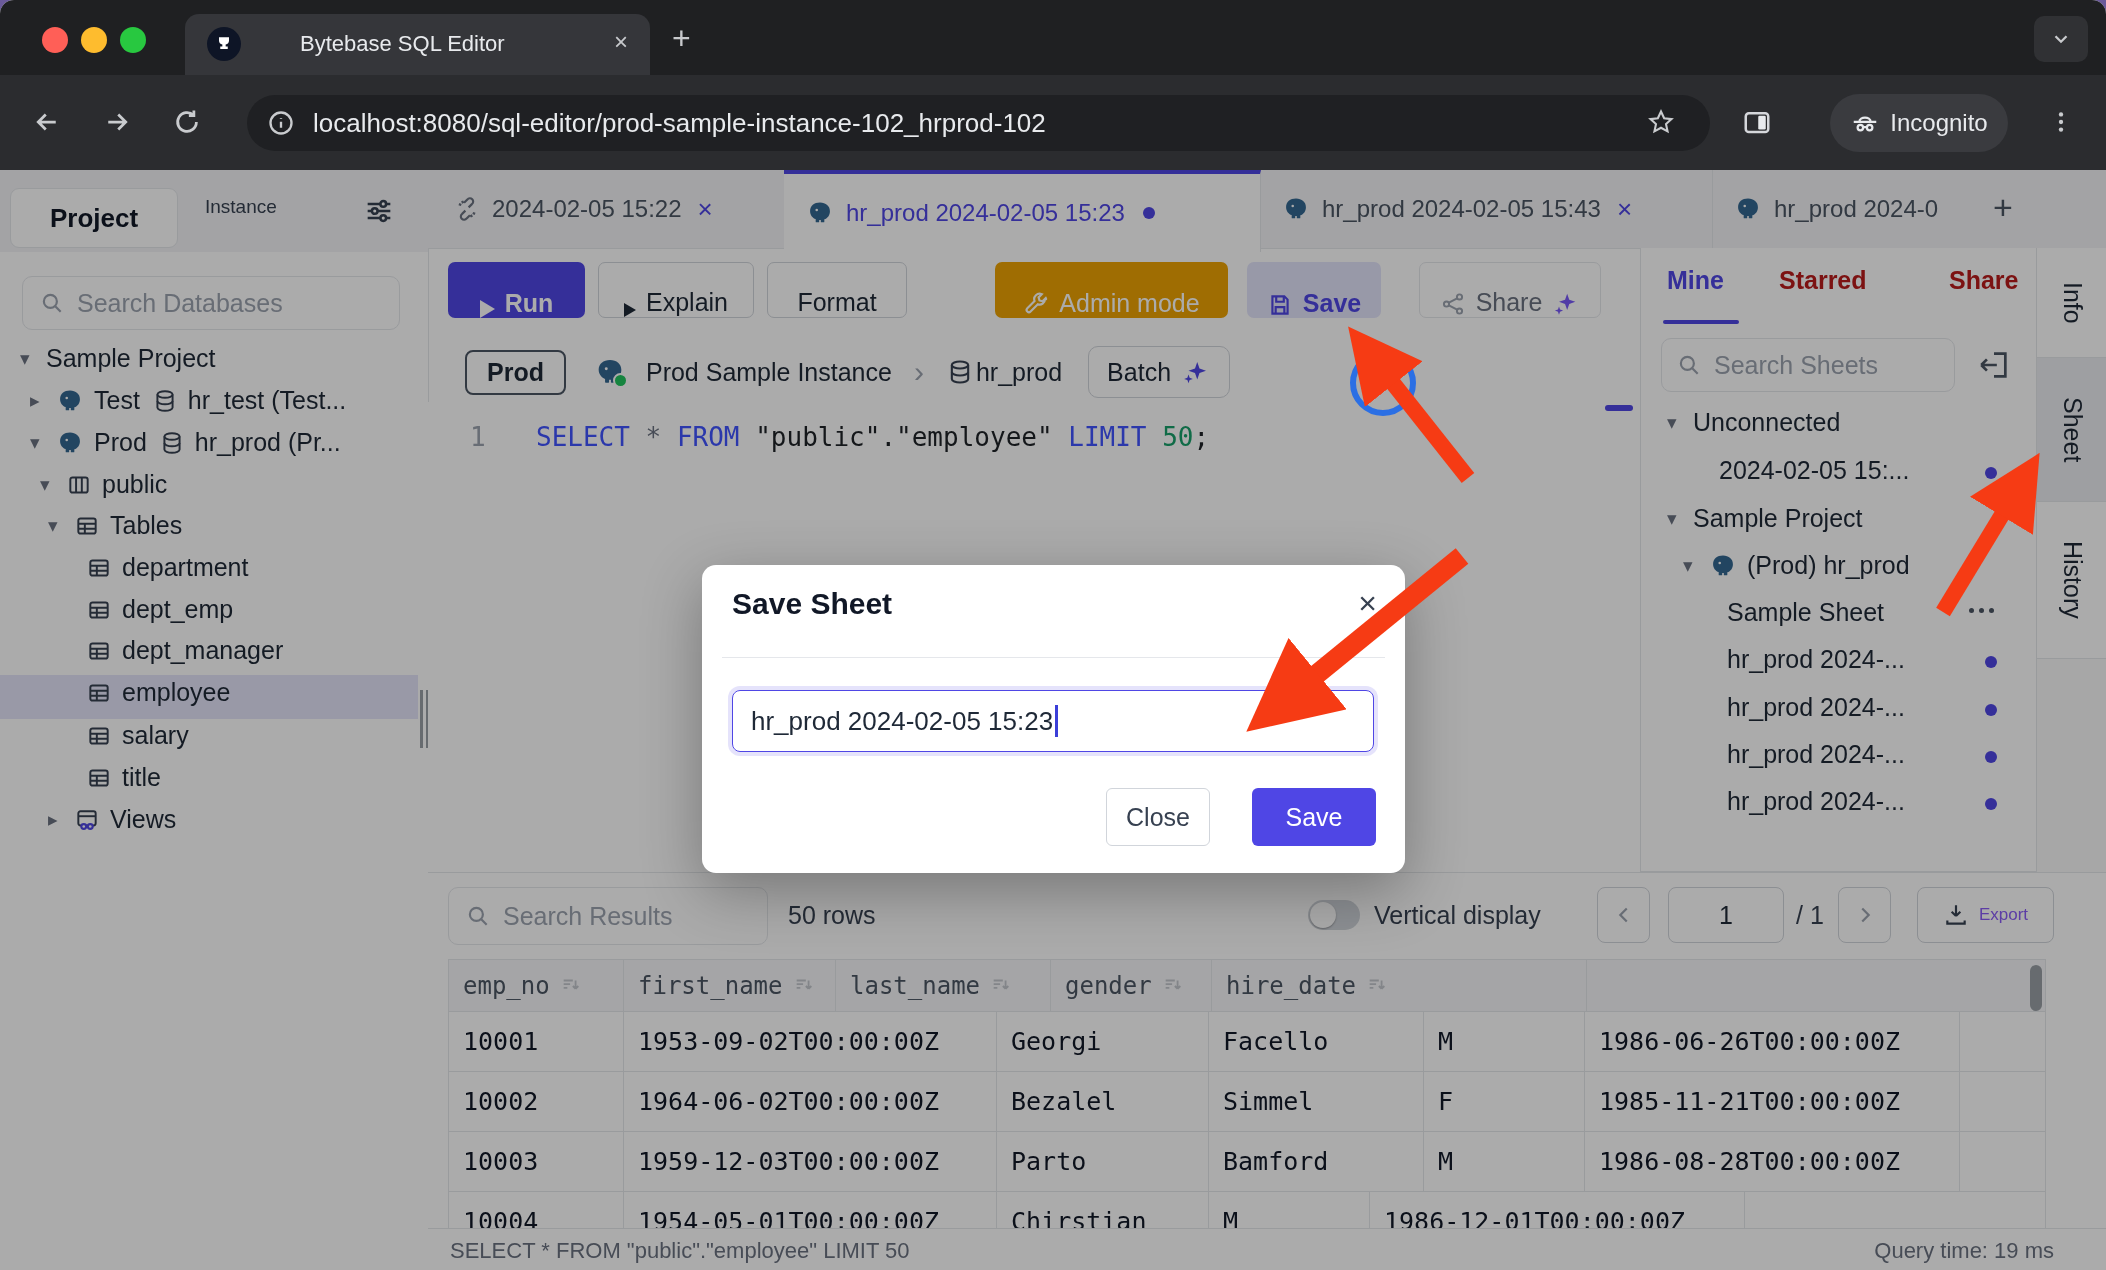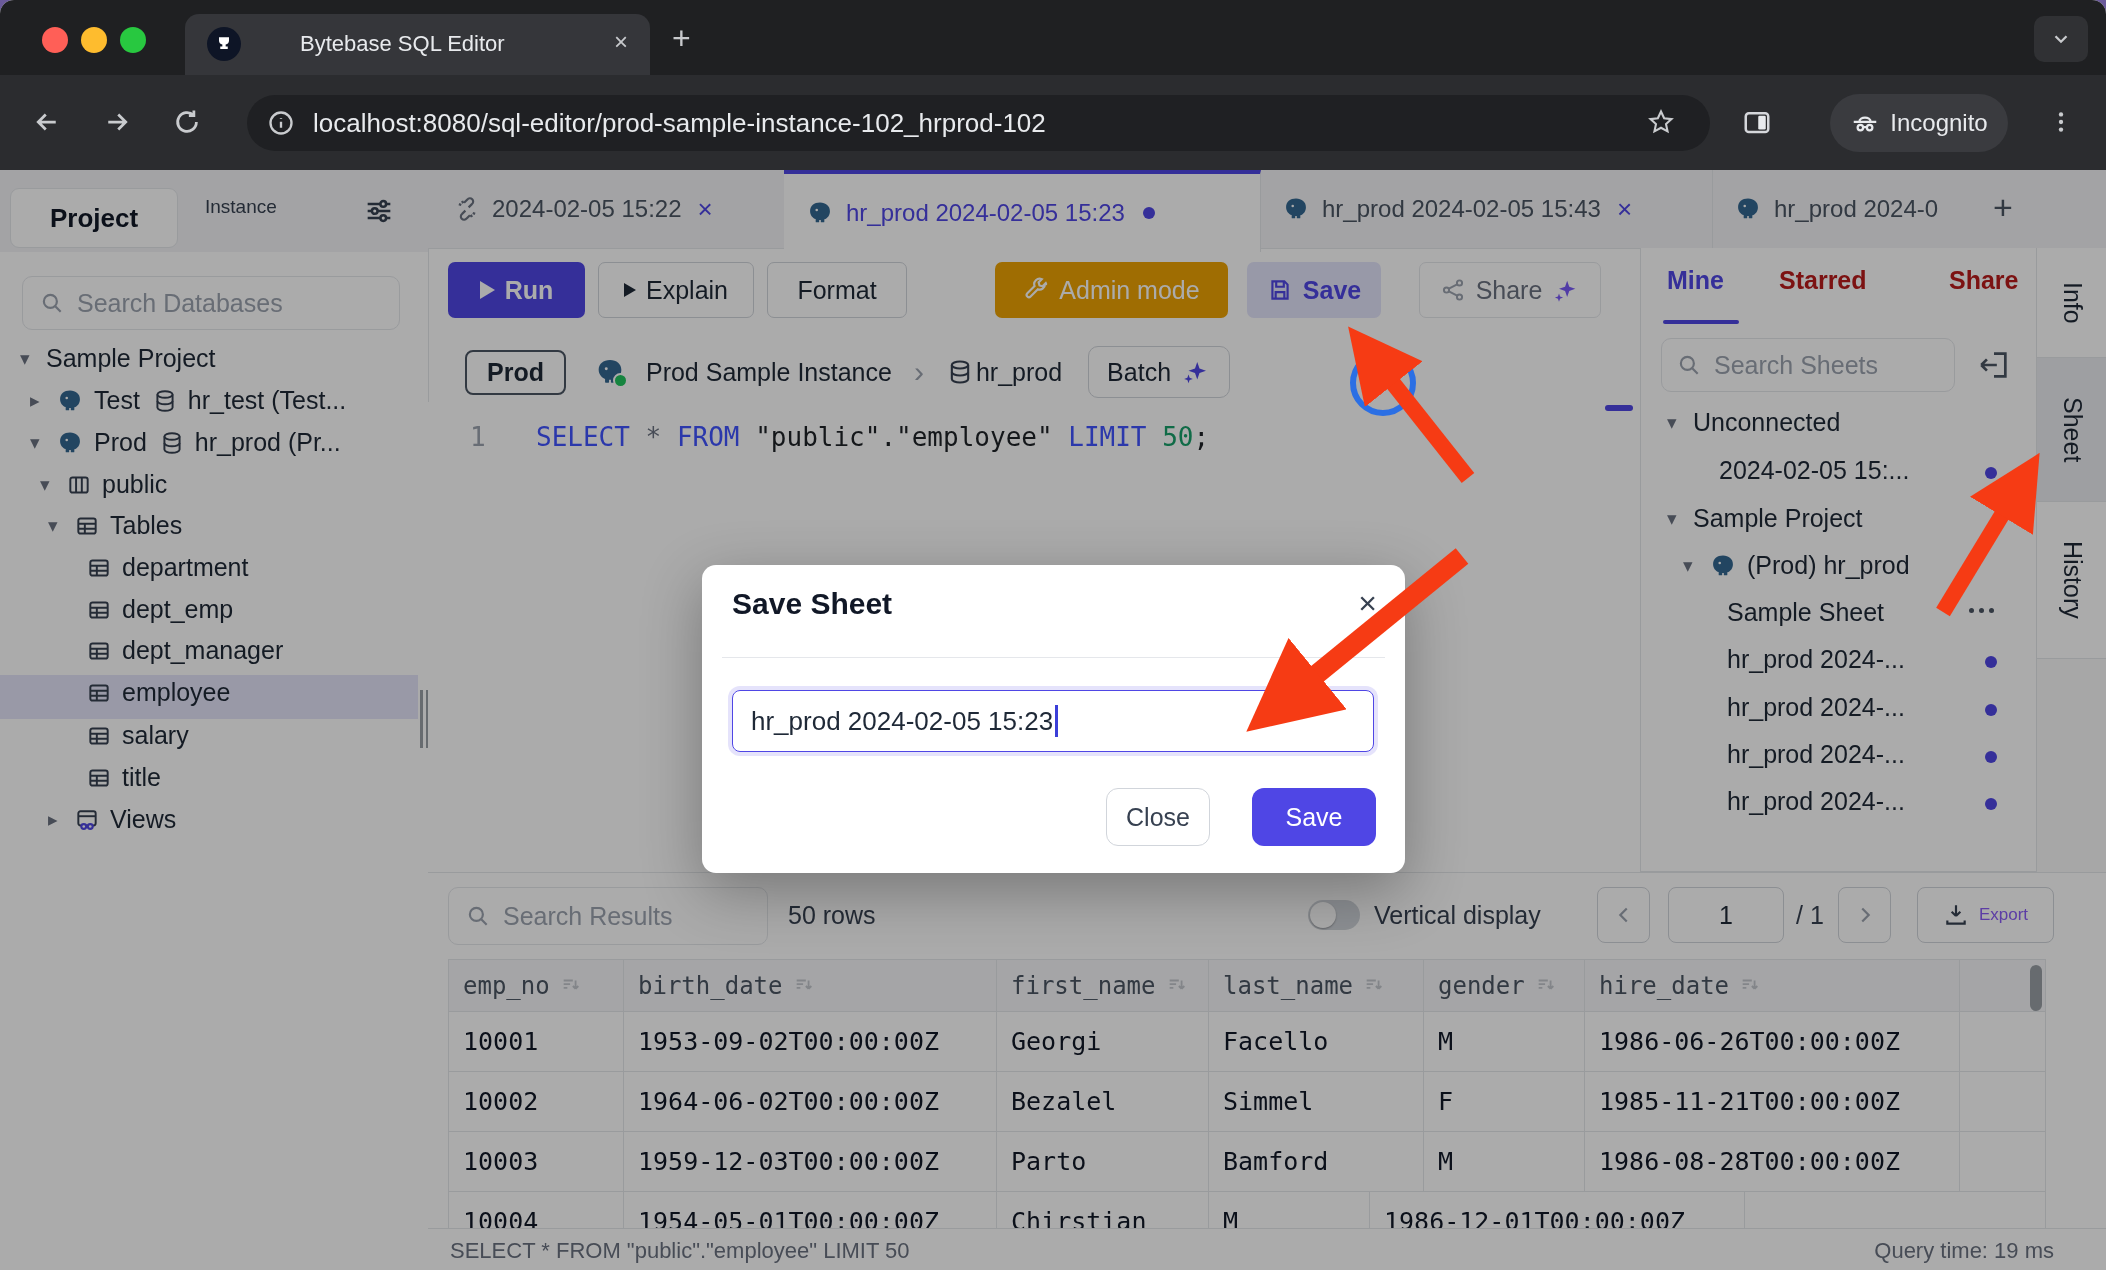--- a/index.html
+++ b/index.html
@@ -38,21 +38,21 @@
   .resize-grip i{width:2.5px;height:100%;background:#9aa0a6;display:block;}
   
   .edtabs{position:absolute;left:428px;top:0;width:1678px;height:78px;background:#f3f4f6;border-bottom:1px solid #e5e7eb;}
   .edtab{position:absolute;top:0;height:78px;border-right:1px solid #e5e7eb;display:flex;align-items:center;white-space:nowrap;overflow:hidden;}
   .edtab .lbl{font-size:24px;color:#4b5563;margin-left:12px;}
   .edtab.active{background:#fff;border-top:4px solid #4f46e5;}
   .edtab.active .lbl{color:#4f46e5;}
   .dot{width:12px;height:12px;border-radius:50%;background:#4f46e5;display:inline-block;}
   .xclose{color:#4f46e5;font-size:26px;margin-left:16px;}
   
-  .btn{position:absolute;top:92px;height:56px;border-radius:7px;display:flex;align-items:center;justify-content:center;gap:10px;font-size:25px;box-sizing:border-box;}
+  .btn{position:absolute;top:92px;height:56px;border-radius:7px;display:flex;align-items:flex-end;justify-content:center;gap:10px;font-size:25px;box-sizing:border-box;}
   .play{width:0;height:0;border-left:15px solid currentColor;border-top:9px solid transparent;border-bottom:9px solid transparent;display:inline-block;}
   
   .crumb{position:absolute;display:flex;align-items:center;font-size:25px;color:#1f2937;}
   
   .code{font-family:"DejaVu Sans Mono",monospace;font-size:26px;white-space:pre;}
   .kw{color:#4154ff;} .op{color:#6b7280;} .num{color:#18a06a;} .id{color:#1f2328;}
   
   .sheetpanel{position:absolute;left:1640px;top:78px;width:396px;height:624px;background:#fff;border-left:1px solid #e5e7eb;border-bottom:1px solid #e5e7eb;box-sizing:border-box;}
   .rtab{font-size:25px;color:#b91c1c;position:absolute;top:18px;font-weight:bold;}
   .rrow{position:absolute;display:flex;align-items:center;font-size:25px;color:#1f2937;white-space:nowrap;}
@@ -69,21 +69,21 @@
   .gc{border-right:1px solid #e5e7eb;display:flex;align-items:center;padding-left:14px;box-sizing:border-box;font-family:"DejaVu Sans Mono",monospace;font-size:25px;color:#111827;gap:10px;overflow:hidden;white-space:nowrap;}
   .grow.hdr .gc{font-size:24px;color:#4b5563;}
   .c0{width:175px}.c1{width:373px}.c2{width:212px}.c3{width:215px}.c4{width:161px}.c5{width:375px}.c6{flex:1;border-right:none;}
   .statusbar{position:absolute;left:428px;top:1058px;width:1678px;height:42px;border-top:1px solid #e5e7eb;background:#fff;}
   
   .dim{position:absolute;left:0;top:170px;width:2106px;height:1100px;background:rgba(0,0,0,.33);z-index:50;}
   .modal{position:absolute;left:702px;top:565px;width:703px;height:308px;background:#fff;border-radius:14px;box-shadow:0 18px 60px rgba(0,0,0,.3);z-index:60;}
   .fakeinput{position:absolute;left:30px;top:125px;width:642px;height:62px;border:1.5px solid #4f46e5;border-radius:8px;box-shadow:0 0 0 4px rgba(79,70,229,.15);display:flex;align-items:center;box-sizing:border-box;}
   .fakeinput .val{font-size:26px;color:#1f2937;margin-left:18px;white-space:pre;}
   .fakeinput .carettick{display:inline-block;width:2.5px;height:32px;background:#3b3fd8;margin-left:2px;}
-  .mbtn{position:absolute;top:223px;height:58px;border-radius:12px;display:flex;align-items:center;justify-content:center;font-size:25px;box-sizing:border-box;}
+  .mbtn{position:absolute;top:223px;height:58px;border-radius:6px;display:flex;align-items:center;justify-content:center;font-size:25px;box-sizing:border-box;}
   .anno{position:absolute;left:0;top:0;z-index:70;pointer-events:none;}
   svg{display:block;}
 </style>
 </head>
 <body>
 
 <div class="screen">
 <div class="window">
 
   <div class="tabstrip">
@@ -539,26 +539,20 @@
       <div class="rbtn" style="left:1489px;width:137px;gap:10px">
         <svg width="26" height="26" viewBox="0 0 24 24" fill="none" stroke="#374151" stroke-width="2">
               <path d="M12 3v10m0 0l-4-4m4 4l4-4M4 17v3h16v-3"></path>
             </svg>
         <span style="font-size:17px;color:#8b5cf6">Export</span>
       </div>
       <div class="grid">
         <div class="grow hdr">
           <div class="gc c0">
                 <span>emp_no</span>
-                <svg width="22" height="22" viewBox="0 0 24 24" fill="none" stroke="#c3c7cd" stroke-width="2">
-                  <path d="M4 6h10M4 10h7M4 14h4M17 6v9m0 0l-3-3m3 3l3-3"></path>
-                </svg>
-              </div>
-          <div class="gc c1">
-                <span>birth_date</span>
                 <svg width="22" height="22" viewBox="0 0 24 24" fill="none" stroke="#c3c7cd" stroke-width="2">
                   <path d="M4 6h10M4 10h7M4 14h4M17 6v9m0 0l-3-3m3 3l3-3"></path>
                 </svg>
               </div>
           <div class="gc c2">
                 <span>first_name</span>
                 <svg width="22" height="22" viewBox="0 0 24 24" fill="none" stroke="#c3c7cd" stroke-width="2">
                   <path d="M4 6h10M4 10h7M4 14h4M17 6v9m0 0l-3-3m3 3l3-3"></path>
                 </svg>
               </div>

